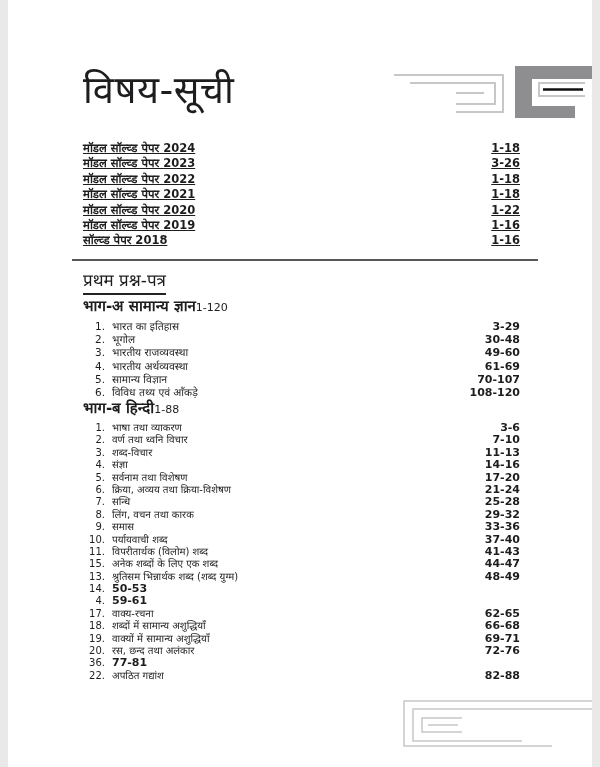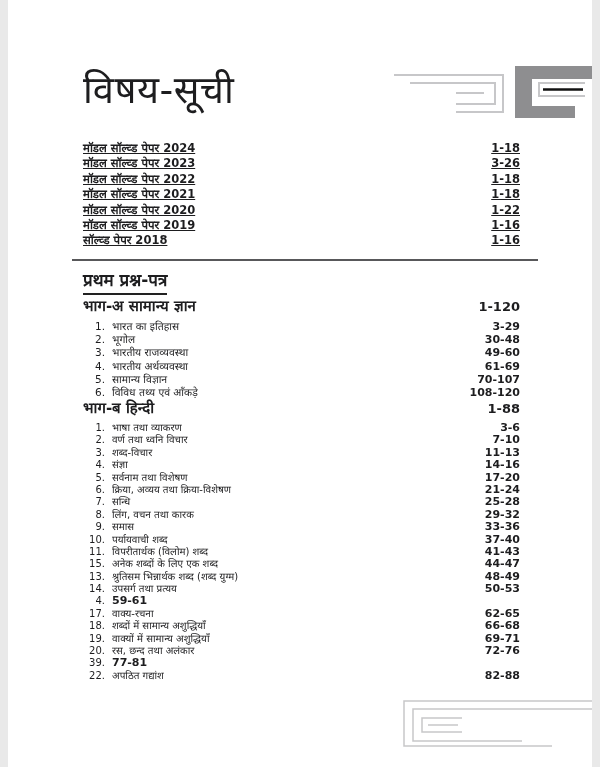--- a/index.html
+++ b/index.html
@@ -39,33 +39,33 @@
   }
   .paper-pages{font-weight:700;}
 
   .separator{
     position:absolute;left:64px;top:259px;width:466px;height:2px;
     background:var(--rule-gray);
   }
 
   .exam-heading{
     position:absolute;left:75px;top:268px;
-    font-size:17px;font-weight:700;
+    font-size:17px;font-weight:400;
     border-bottom:2.5px solid #222;padding-bottom:2px;
   }
 
   .part{position:absolute;left:75px;right:72px;}
   .part-a{top:296px;}
   .part-b{top:398px;}
   .part-header{
-    display:flex;justify-content:space-between;align-items:baseline;
+    display:flex;align-items:baseline;
     height:20px;line-height:20px;
   }
   .part-title{font-size:15px;font-weight:700;}
-  .part-pages{font-size:13px;font-weight:700;}
+  .part-pages{font-size:11px;font-weight:400;}
 
   .items{margin-top:4px;}
   .part-a .item-row{height:13.2px;line-height:13.2px;font-size:10.5px;}
   .part-b .item-row{height:12.4px;line-height:12.4px;font-size:10px;}
   .item-row{display:flex;align-items:baseline;}
   .item-num{width:22px;text-align:right;margin-right:7px;flex:none;}
   .item-label{flex:1;}
   .item-pages{flex:none;text-align:right;font-weight:700;font-size:11px;}
 </style>
 </head>
@@ -251,21 +251,20 @@
         </div>
 
         <div class="item-row">
           <span class="item-num">13.</span>
           <span class="item-label">श्रुतिसम भिन्नार्थक शब्द (शब्द युग्म)</span>
           <span class="item-pages">48-49</span>
         </div>
 
         <div class="item-row">
           <span class="item-num">14.</span>
-          <span class="item-label">उपसर्ग तथा प्रत्यय</span>
           <span class="item-pages">50-53</span>
         </div>
 
 
         <div class="item-row">
           <span class="item-num">4.</span>
           <span class="item-pages">59-61</span>
         </div>
 
         <div class="item-row">
@@ -286,21 +285,21 @@
           <span class="item-pages">69-71</span>
         </div>
 
         <div class="item-row">
           <span class="item-num">20.</span>
           <span class="item-label">रस, छन्द तथा अलंकार</span>
           <span class="item-pages">72-76</span>
         </div>
 
         <div class="item-row">
-          <span class="item-num">39.</span>
+          <span class="item-num">36.</span>
           <span class="item-pages">77-81</span>
         </div>
 
         <div class="item-row">
           <span class="item-num">22.</span>
           <span class="item-label">अपठित गद्यांश</span>
           <span class="item-pages">82-88</span>
         </div>
       </div>
   </div>

